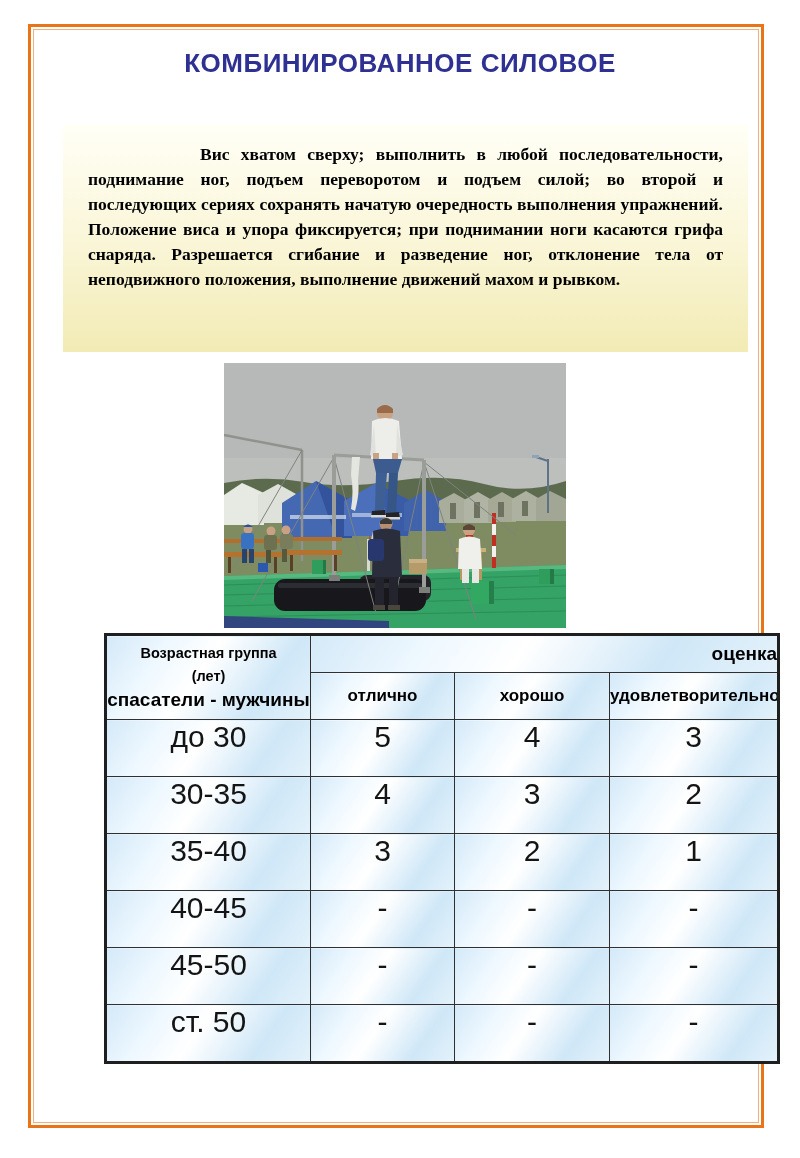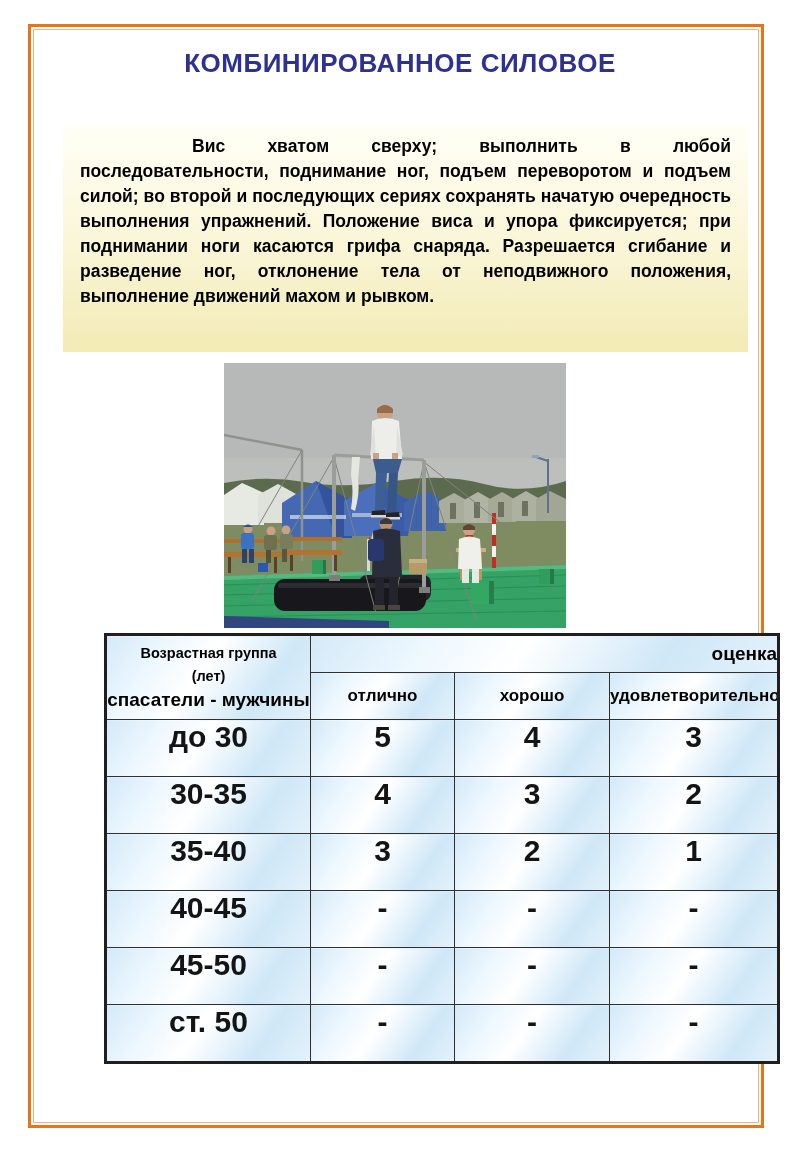--- a/index.html
+++ b/index.html
@@ -17,22 +17,22 @@
     position:absolute;left:60px;top:46px;width:680px;margin:0;
     text-align:center;font-size:26px;line-height:34px;font-weight:bold;
     color:#2e3192;letter-spacing:.5px;
   }
   
   .desc{
     position:absolute;left:63px;top:125px;width:685px;height:227px;box-sizing:border-box;
     background:linear-gradient(to bottom,#fffff6 0%,#fbf7dc 45%,#f2ebb5 100%);
     padding:5px 13px 0 13px;
   }
-  .desc p{margin:4px;font-size:17.5px;line-height:25px;font-weight:bold;color:#000;
-    text-align:justify;}
+  .desc p{margin:12px;font-size:17.5px;line-height:25px;font-weight:bold;color:#000;
+    text-align:justify;font-family:Liberation Serif, serif;}
   .desc .p1{text-indent:112px;}
   .desc .p2{text-indent:96px;text-align:left;}
   
   .photo{position:absolute;left:224px;top:363px;width:342px;height:265px;margin:0;}
   .photo svg{display:block;width:342px;height:265px;}
   
   table.score{
     position:absolute;left:72px;top:633px;width:673px;height:418px;
     border-collapse:collapse;table-layout:fixed;
     border:3px solid #1f1f1f;
@@ -42,21 +42,21 @@
     border:1.6px solid #303030;
     background:linear-gradient(125deg,#d4e9f8 0%,#eef8ff 25%,#ffffff 45%,#cfe7f7 75%,#e4f2fb 100%);
     padding:0;overflow:hidden;
   }
   thead th{font-weight:bold;color:#000;vertical-align:middle;}
   .h-score{font-size:19px;height:36px;text-align:right;}
   .h-sub{font-size:17px;height:46px;}
   .h-age{font-size:14.5px;line-height:23px;}
   .h-age .sm{font-size:19px;}
   tbody th,tbody td{
-    font-weight:bold;font-size:30px;color:#141414;
+    font-weight:normal;font-size:30px;color:#141414;
     vertical-align:top;text-align:center;height:56px;padding-top:3px;
   }
 </style>
 </head>
 <body>
 
 <div class="page">
 
   <div class="frame-outer">
     <div class="frame-inner"></div>

